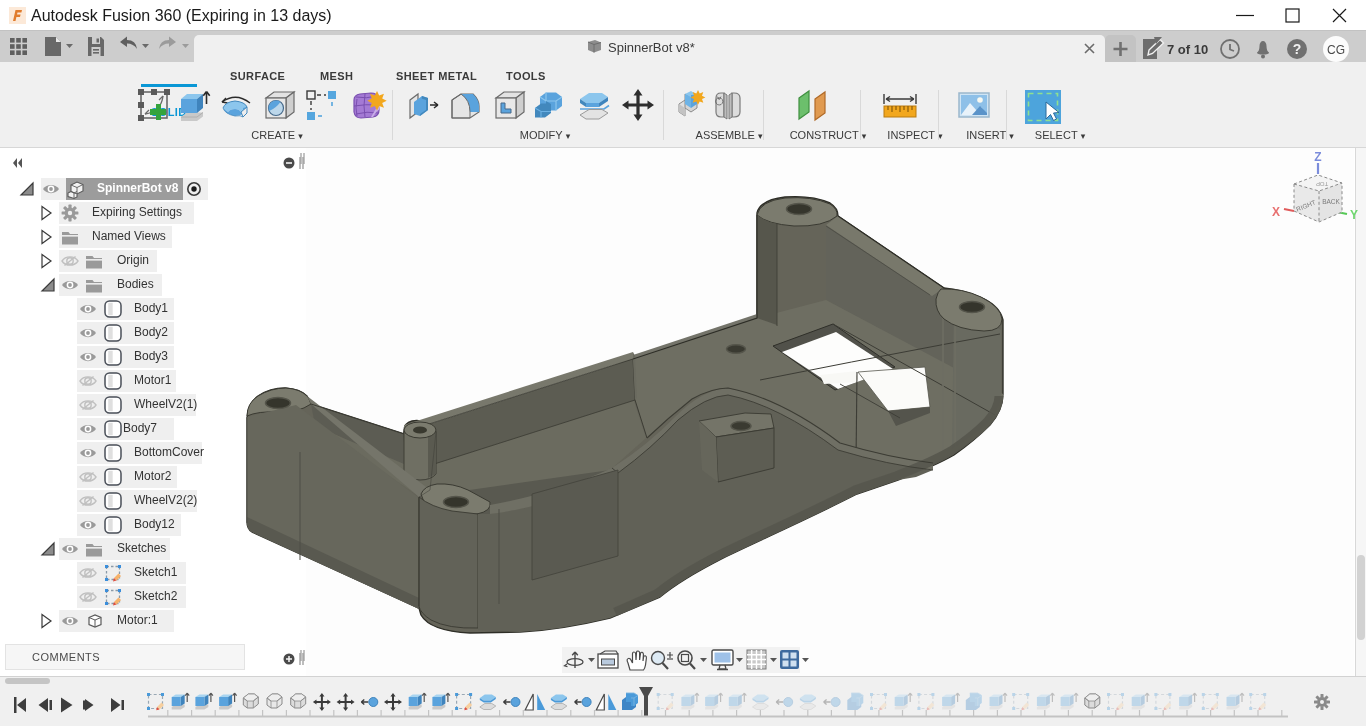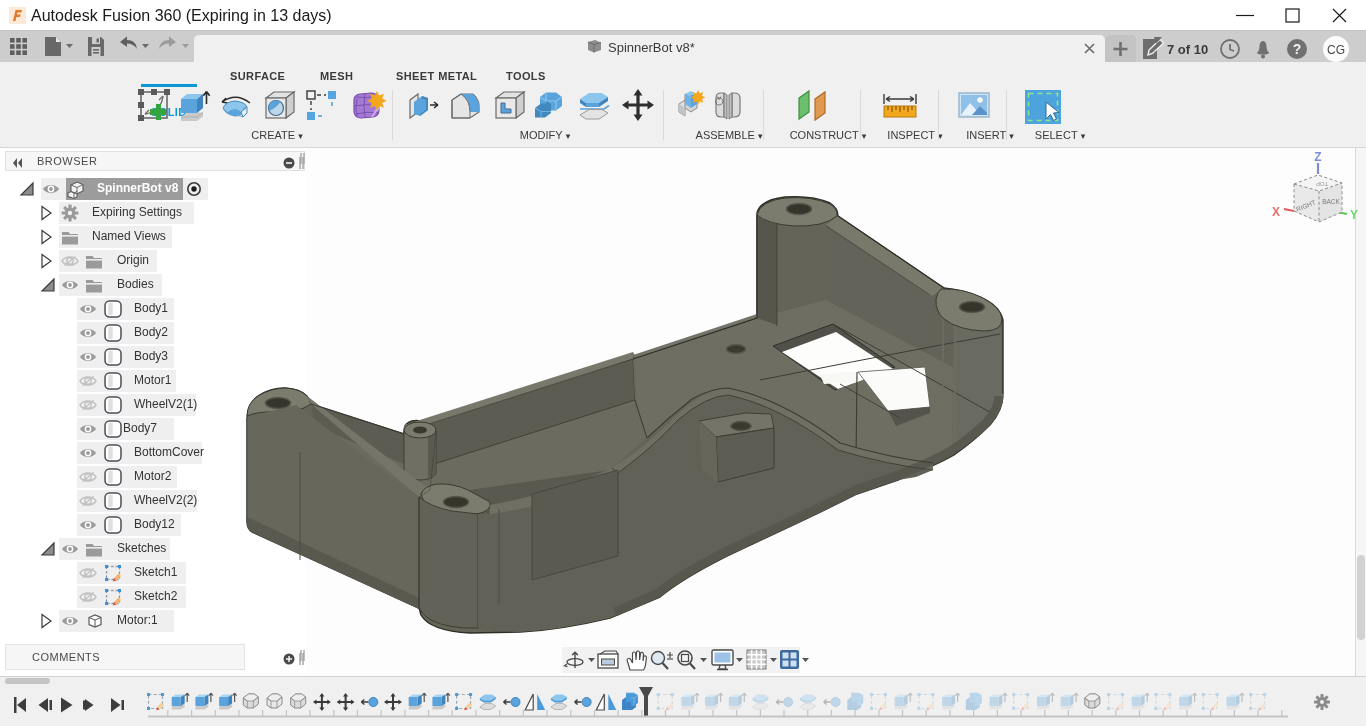--- a/index.html
+++ b/index.html
@@ -277,23 +277,20 @@
 <path d="M14 25 L22 16 L29 23 L29 25 Z" fill="#5a93c9"></path>
 </g>
 <g transform="translate(1024,1)">
 <rect x="1" y="1" width="36" height="34" fill="#4da4dc"></rect>
 <rect x="4.5" y="4.5" width="29" height="27" fill="none" stroke="#8fe08f" stroke-width="1.6" stroke-dasharray="5,4"></rect>
 <path d="M22 13 L22 30 L26.5 25.5 L29.5 31.5 L32.5 30 L29.5 24 L35 23.5 Z" fill="#fff" stroke="#2a6a9a" stroke-width="1"></path>
 </g>
 </svg>
 
   <div id="browser"></div>
-  <div id="bheader">
-      <span class="cap">BROWSER</span>
-    </div>
   <svg class="abs" style="left:5px;top:153px" width="300" height="20" viewBox="0 0 300 20">
     <path d="M7 5 L11 10 L7 15 Z M12 5 L16 10 L12 15 Z" fill="#555" transform="scale(-1,1) translate(-24,0)"></path>
     <circle cx="284" cy="10" r="5.5" fill="#4a4a4a"></circle>
       <rect x="281" y="9.2" width="6" height="1.6" fill="#f6f6f6"></rect>
     <path d="M295 4 V16 M298 4 V16" stroke="#9a9a9a" stroke-width="1.3"></path>
   </svg>
   <div id="tree">
 <div class="rowbg" style="left:41px;top:178px;width:167px;"></div>
 <div class="rowbg" style="left:66px;top:178px;width:117px;background:#9c9c9c;"></div>
 <div class="rowbg" style="left:59px;top:202px;width:135px;"></div>

